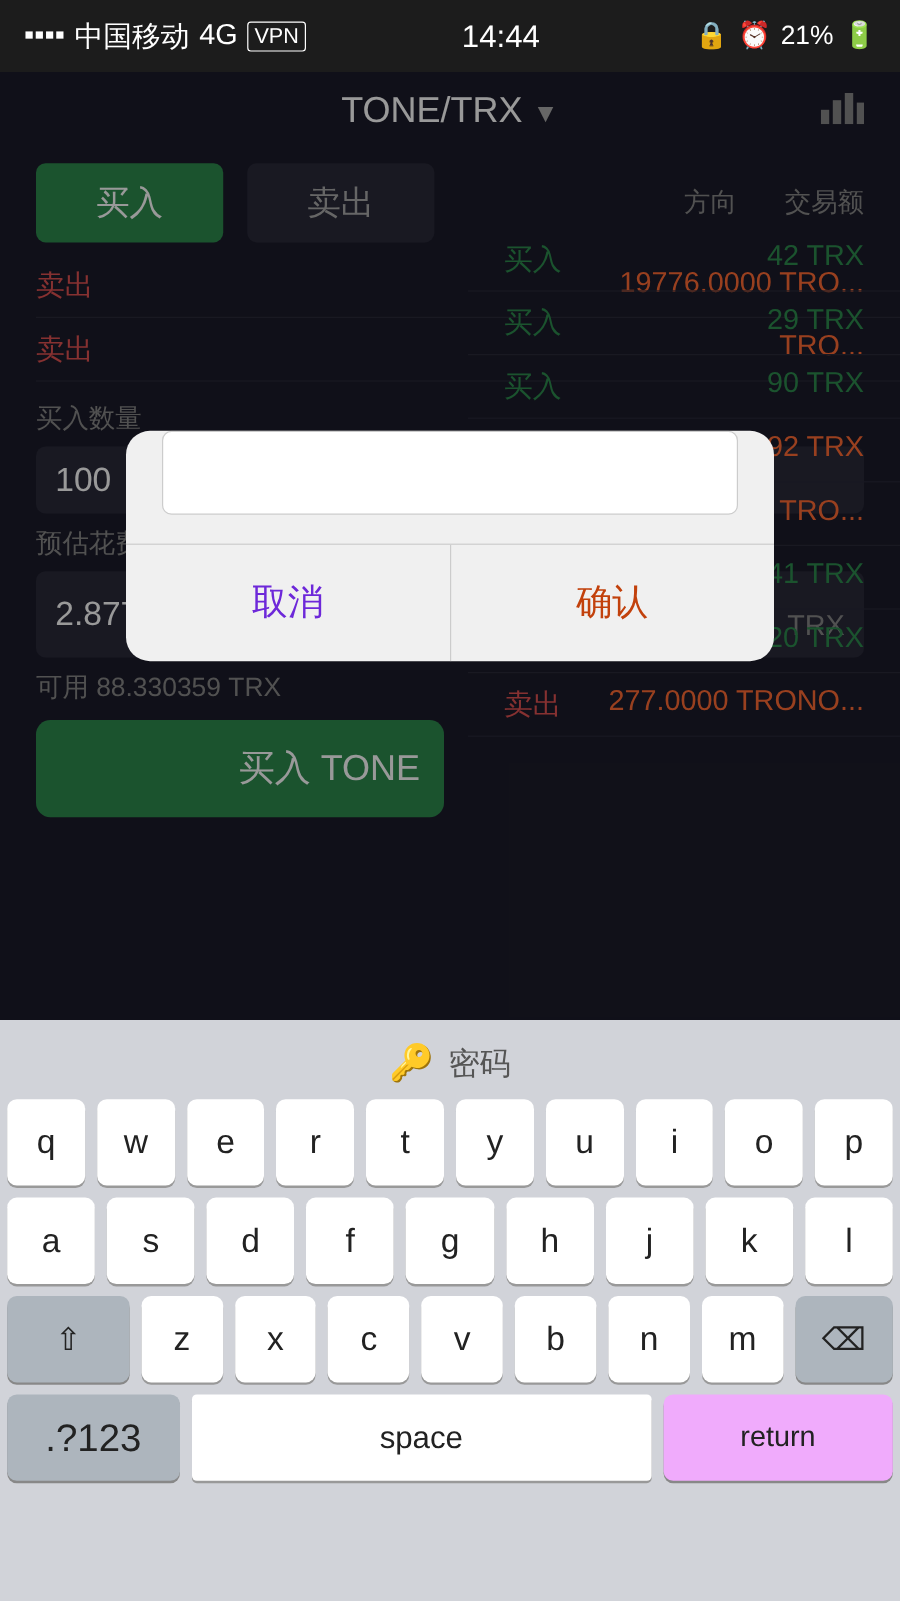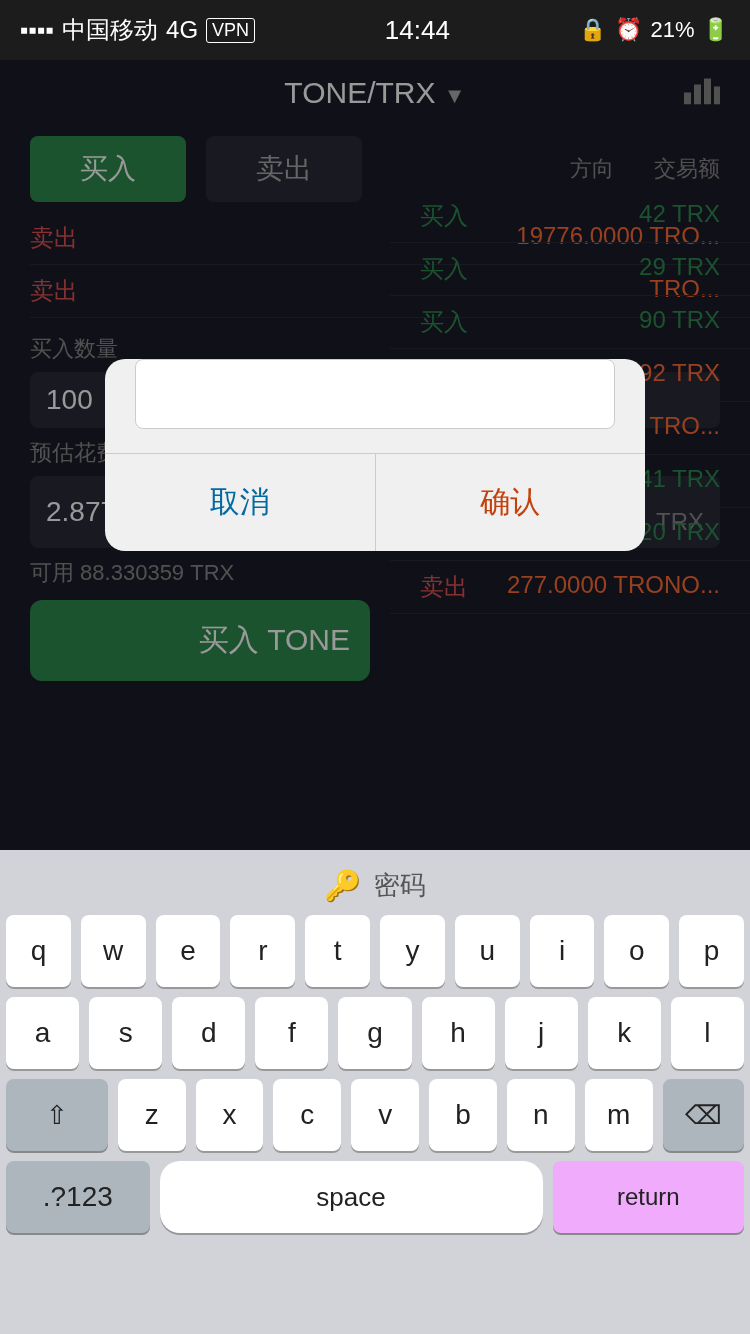--- a/index.html
+++ b/index.html
@@ -179,21 +179,21 @@
       padding: 0 14px;
     }
     .dialog-buttons {
       display: flex;
       border-top: 1px solid #ccc;
     }
     .dialog-cancel {
       flex: 1;
       text-align: center;
       padding: 28px;
-      color: #0369a1;
+      color: #6d28d9;
       font-size: 30px;
       border-right: 1px solid #ccc;
     }
     .dialog-confirm {
       flex: 1;
       text-align: center;
       padding: 28px;
       color: #c2410c;
       font-size: 30px;
     }
@@ -234,21 +234,21 @@
       align-items: center;
       justify-content: center;
       font-size: 28px;
       color: #222;
       box-shadow: 0 2px 0 #999;
       flex: 1;
       max-width: 74px;
     }
     .key-space {
       background: white;
-      border-radius: 20px;
+      border-radius: 4px;
       height: 72px;
       flex: 4;
       display: flex;
       align-items: center;
       justify-content: center;
       font-size: 26px;
       color: #222;
       box-shadow: 0 2px 0 #999;
     }
     .key-return {
@@ -264,21 +264,21 @@
       box-shadow: 0 2px 0 #888;
     }
     .key-123 {
       background: #adb5bd;
       border-radius: 8px;
       height: 72px;
       flex: 1.5;
       display: flex;
       align-items: center;
       justify-content: center;
-      font-size: 28px;
+      font-size: 32px;
       color: #222;
       box-shadow: 0 2px 0 #888;
     }
     .key-delete {
       background: #adb5bd;
       border-radius: 8px;
       height: 72px;
       flex: 1.2;
       display: flex;
       align-items: center;

